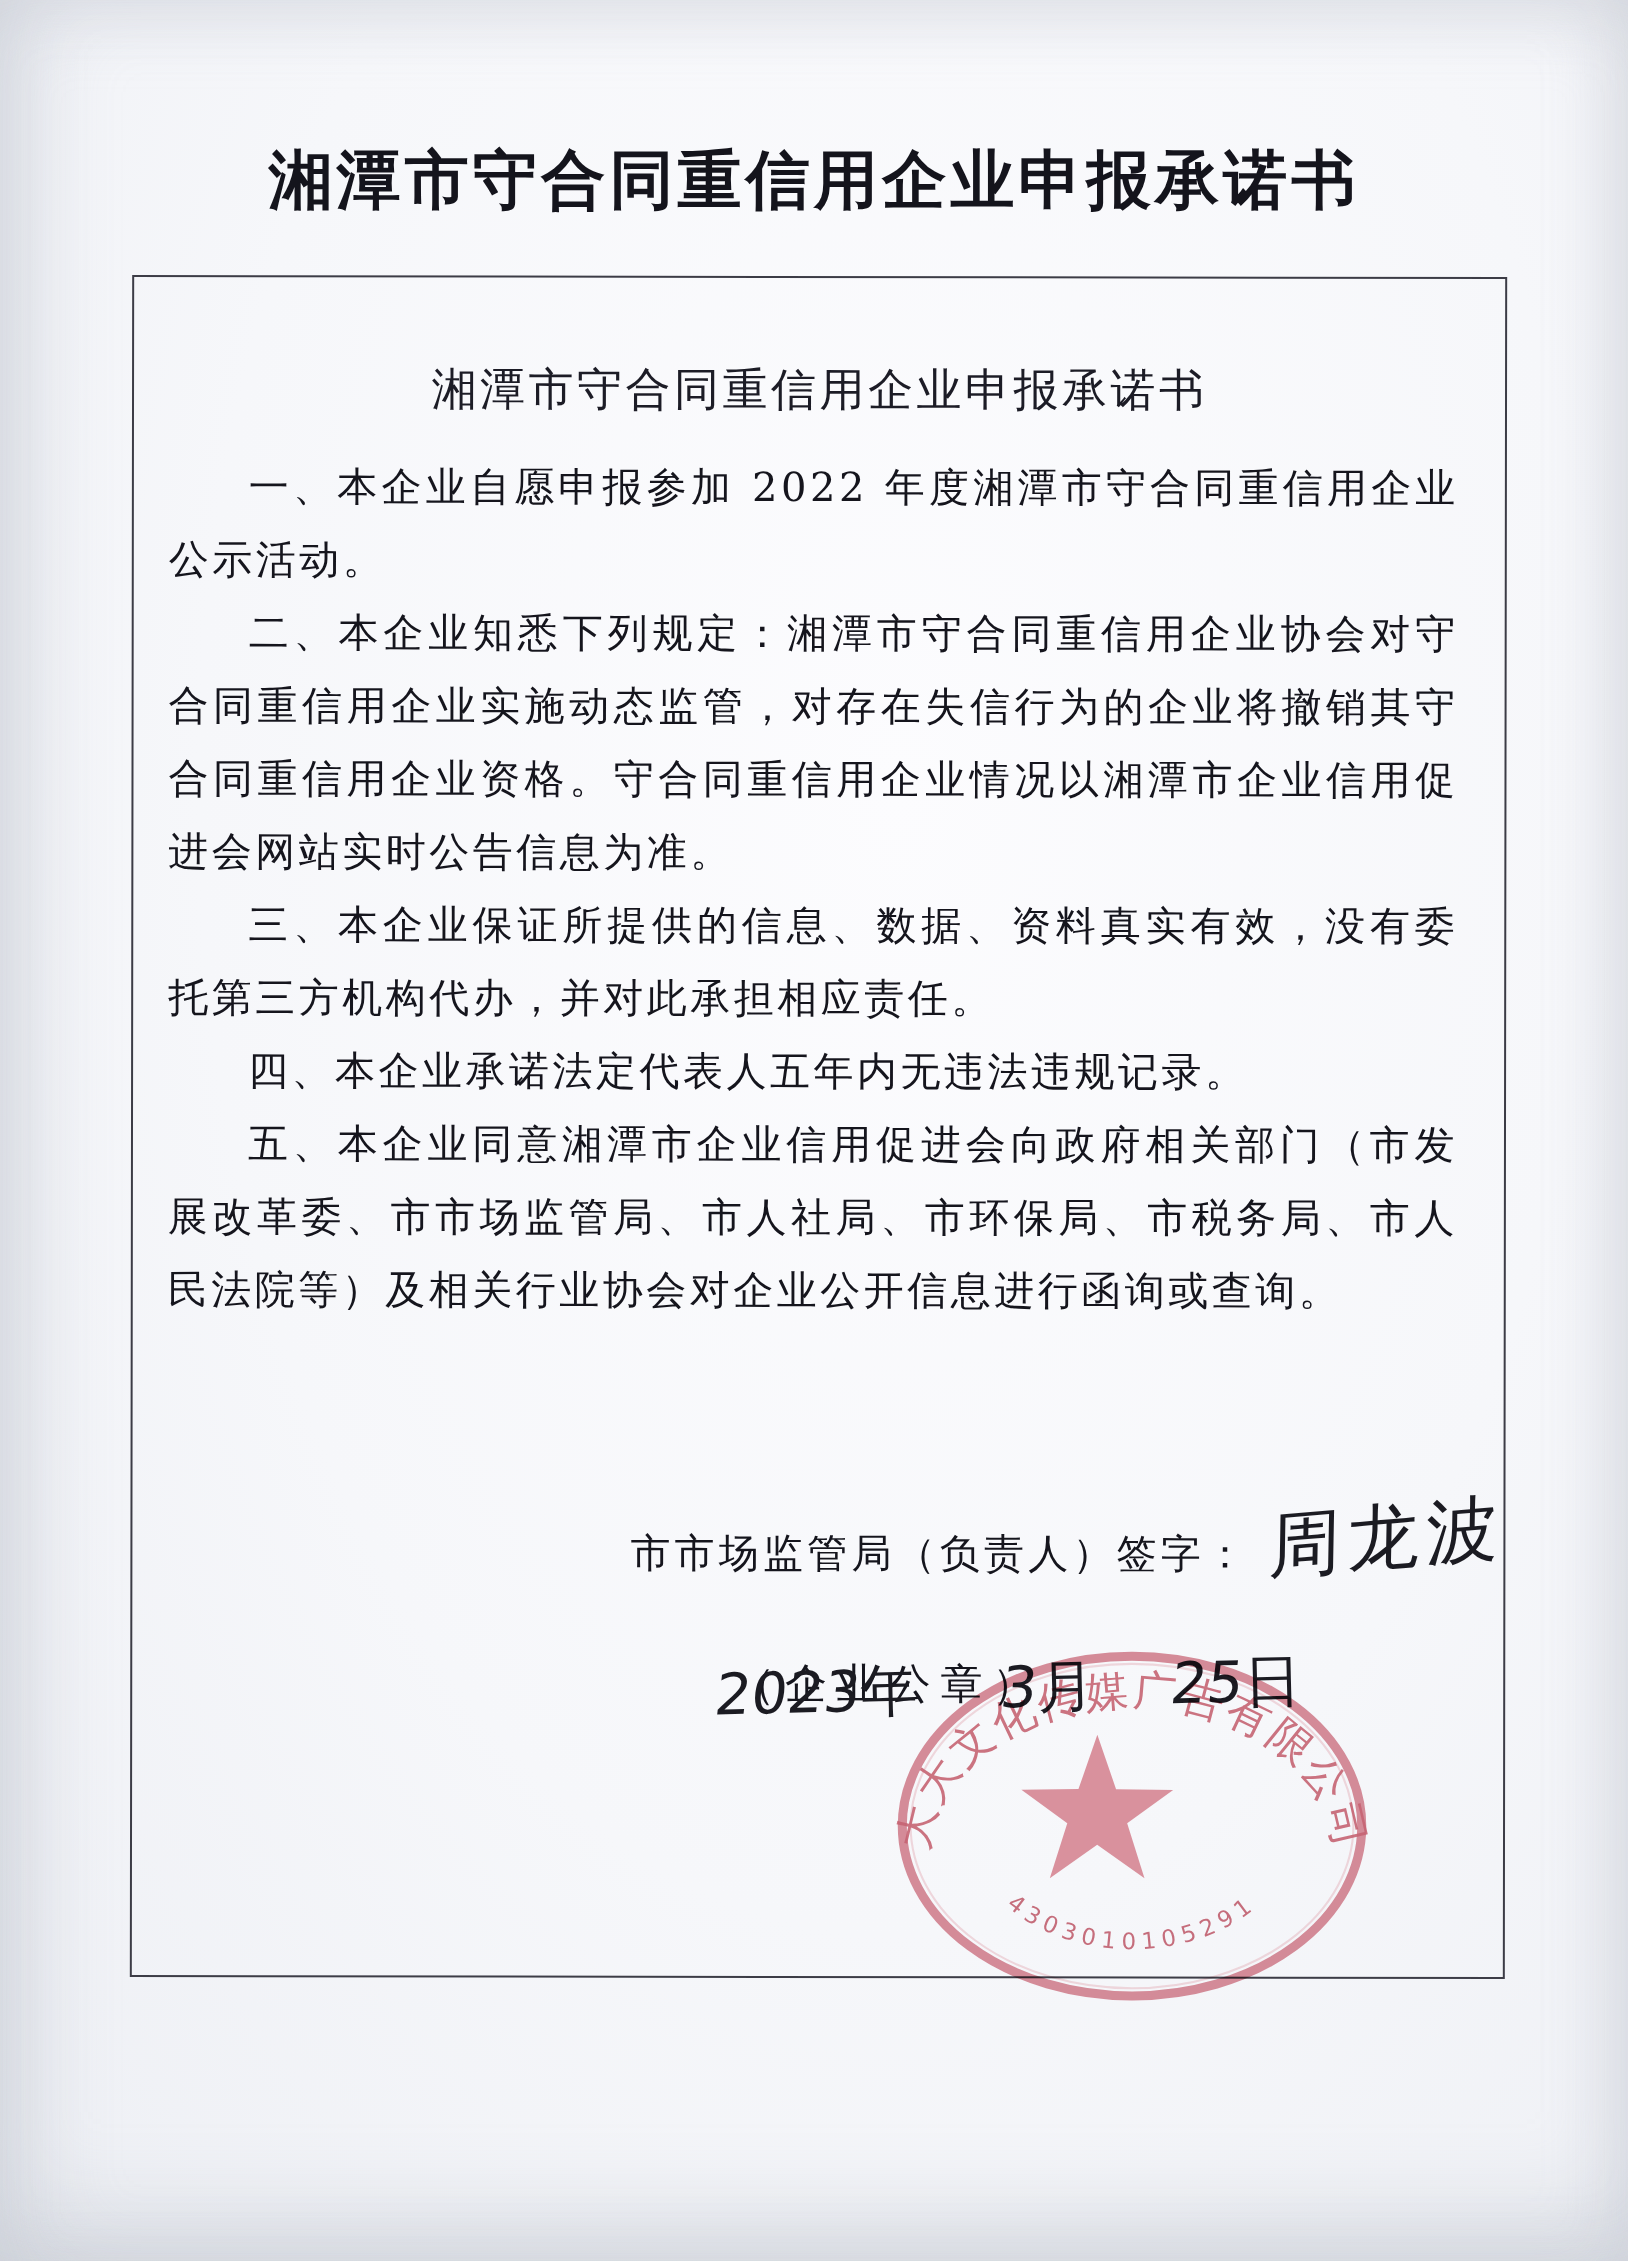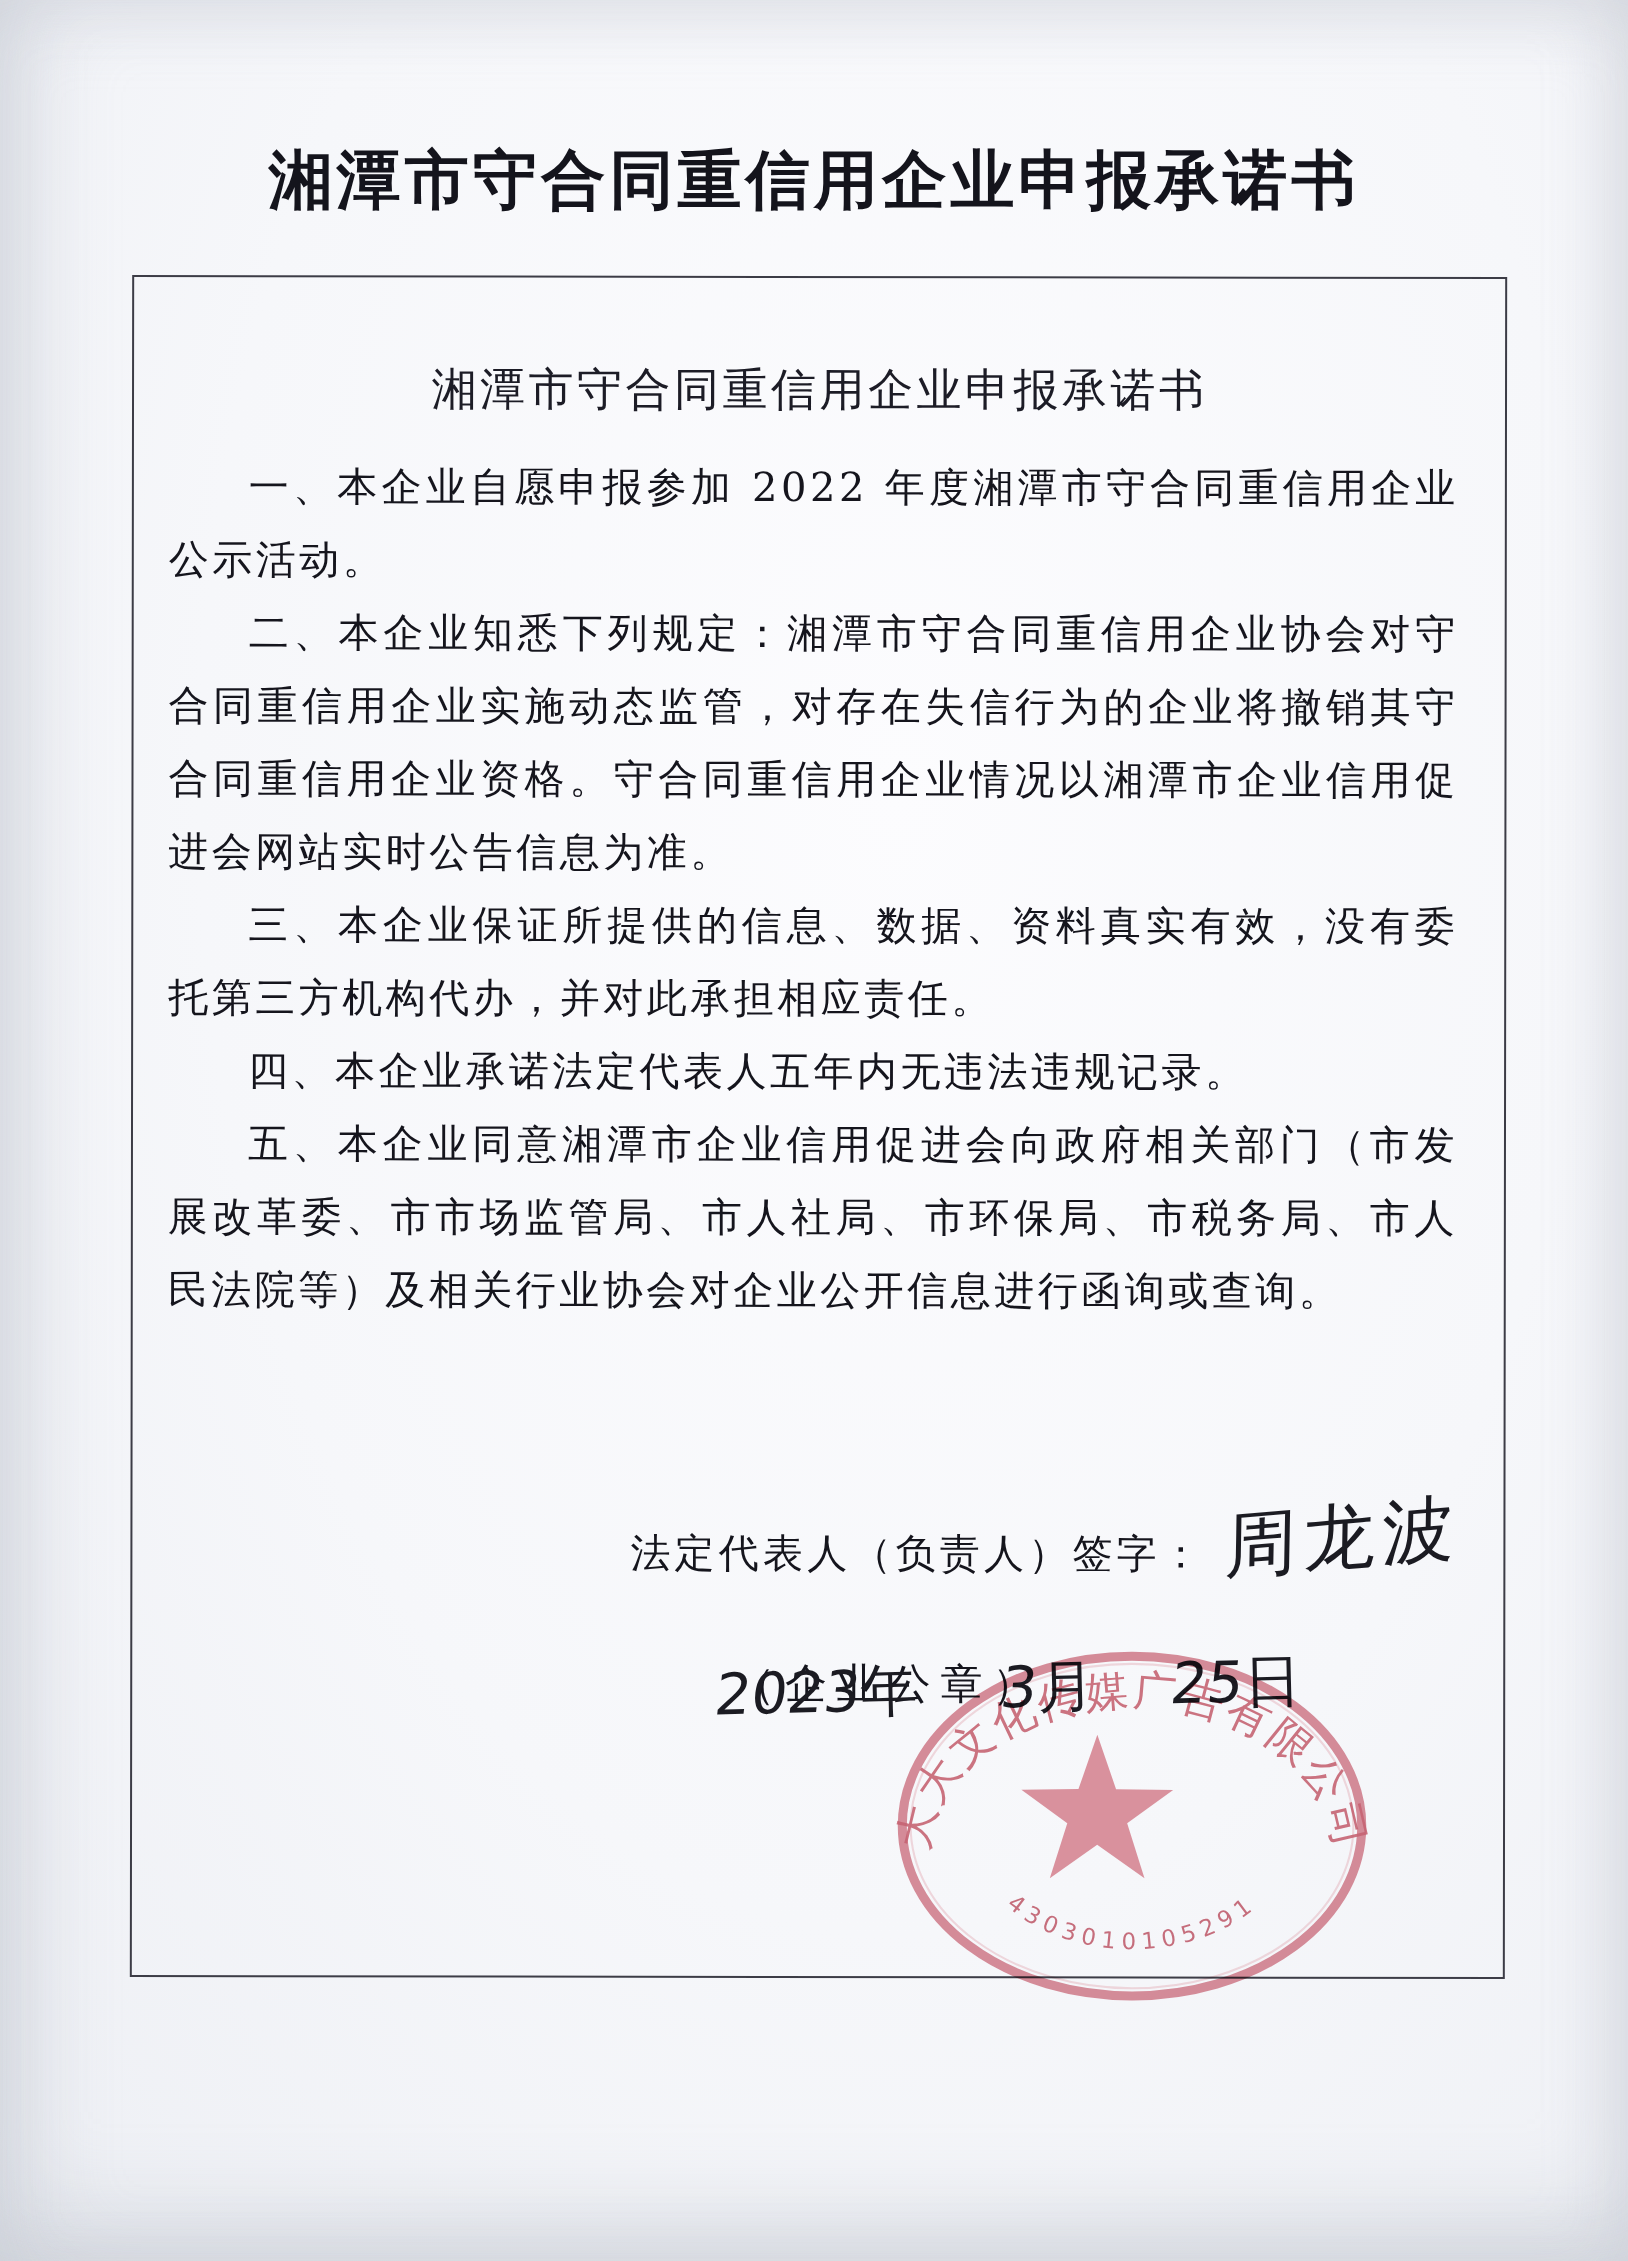--- a/index.html
+++ b/index.html
@@ -120,21 +120,21 @@
 
     <div class="body-text">
       <p>一、本企业自愿申报参加 2022 年度湘潭市守合同重信用企业公示活动。</p>
       <p>二、本企业知悉下列规定：湘潭市守合同重信用企业协会对守合同重信用企业实施动态监管，对存在失信行为的企业将撤销其守合同重信用企业资格。守合同重信用企业情况以湘潭市企业信用促进会网站实时公告信息为准。</p>
       <p>三、本企业保证所提供的信息、数据、资料真实有效，没有委托第三方机构代办，并对此承担相应责任。</p>
       <p>四、本企业承诺法定代表人五年内无违法违规记录。</p>
       <p>五、本企业同意湘潭市企业信用促进会向政府相关部门（市发展改革委、市市场监管局、市人社局、市环保局、市税务局、市人民法院等）及相关行业协会对企业公开信息进行函询或查询。</p>
     </div>
 
     <div class="sig-line">
-      <span>法定代表人（负责人）签字：</span><span class="hand sig-name">周龙波</span>
+      <span>市市场监管局（负责人）签字：</span><span class="hand sig-name">周龙波</span>
     </div>
 
     <div class="seal-note">（企业公章）</div>
 
     <div class="date-line hand">
       <span class="num">2023</span><span>年</span><span class="gap-a"></span><span class="num">3</span><span>月</span><span class="gap-b"></span><span class="num">25</span><span>日</span>
     </div>
 
     <svg class="seal" viewBox="0 0 700 520">
       <defs>

